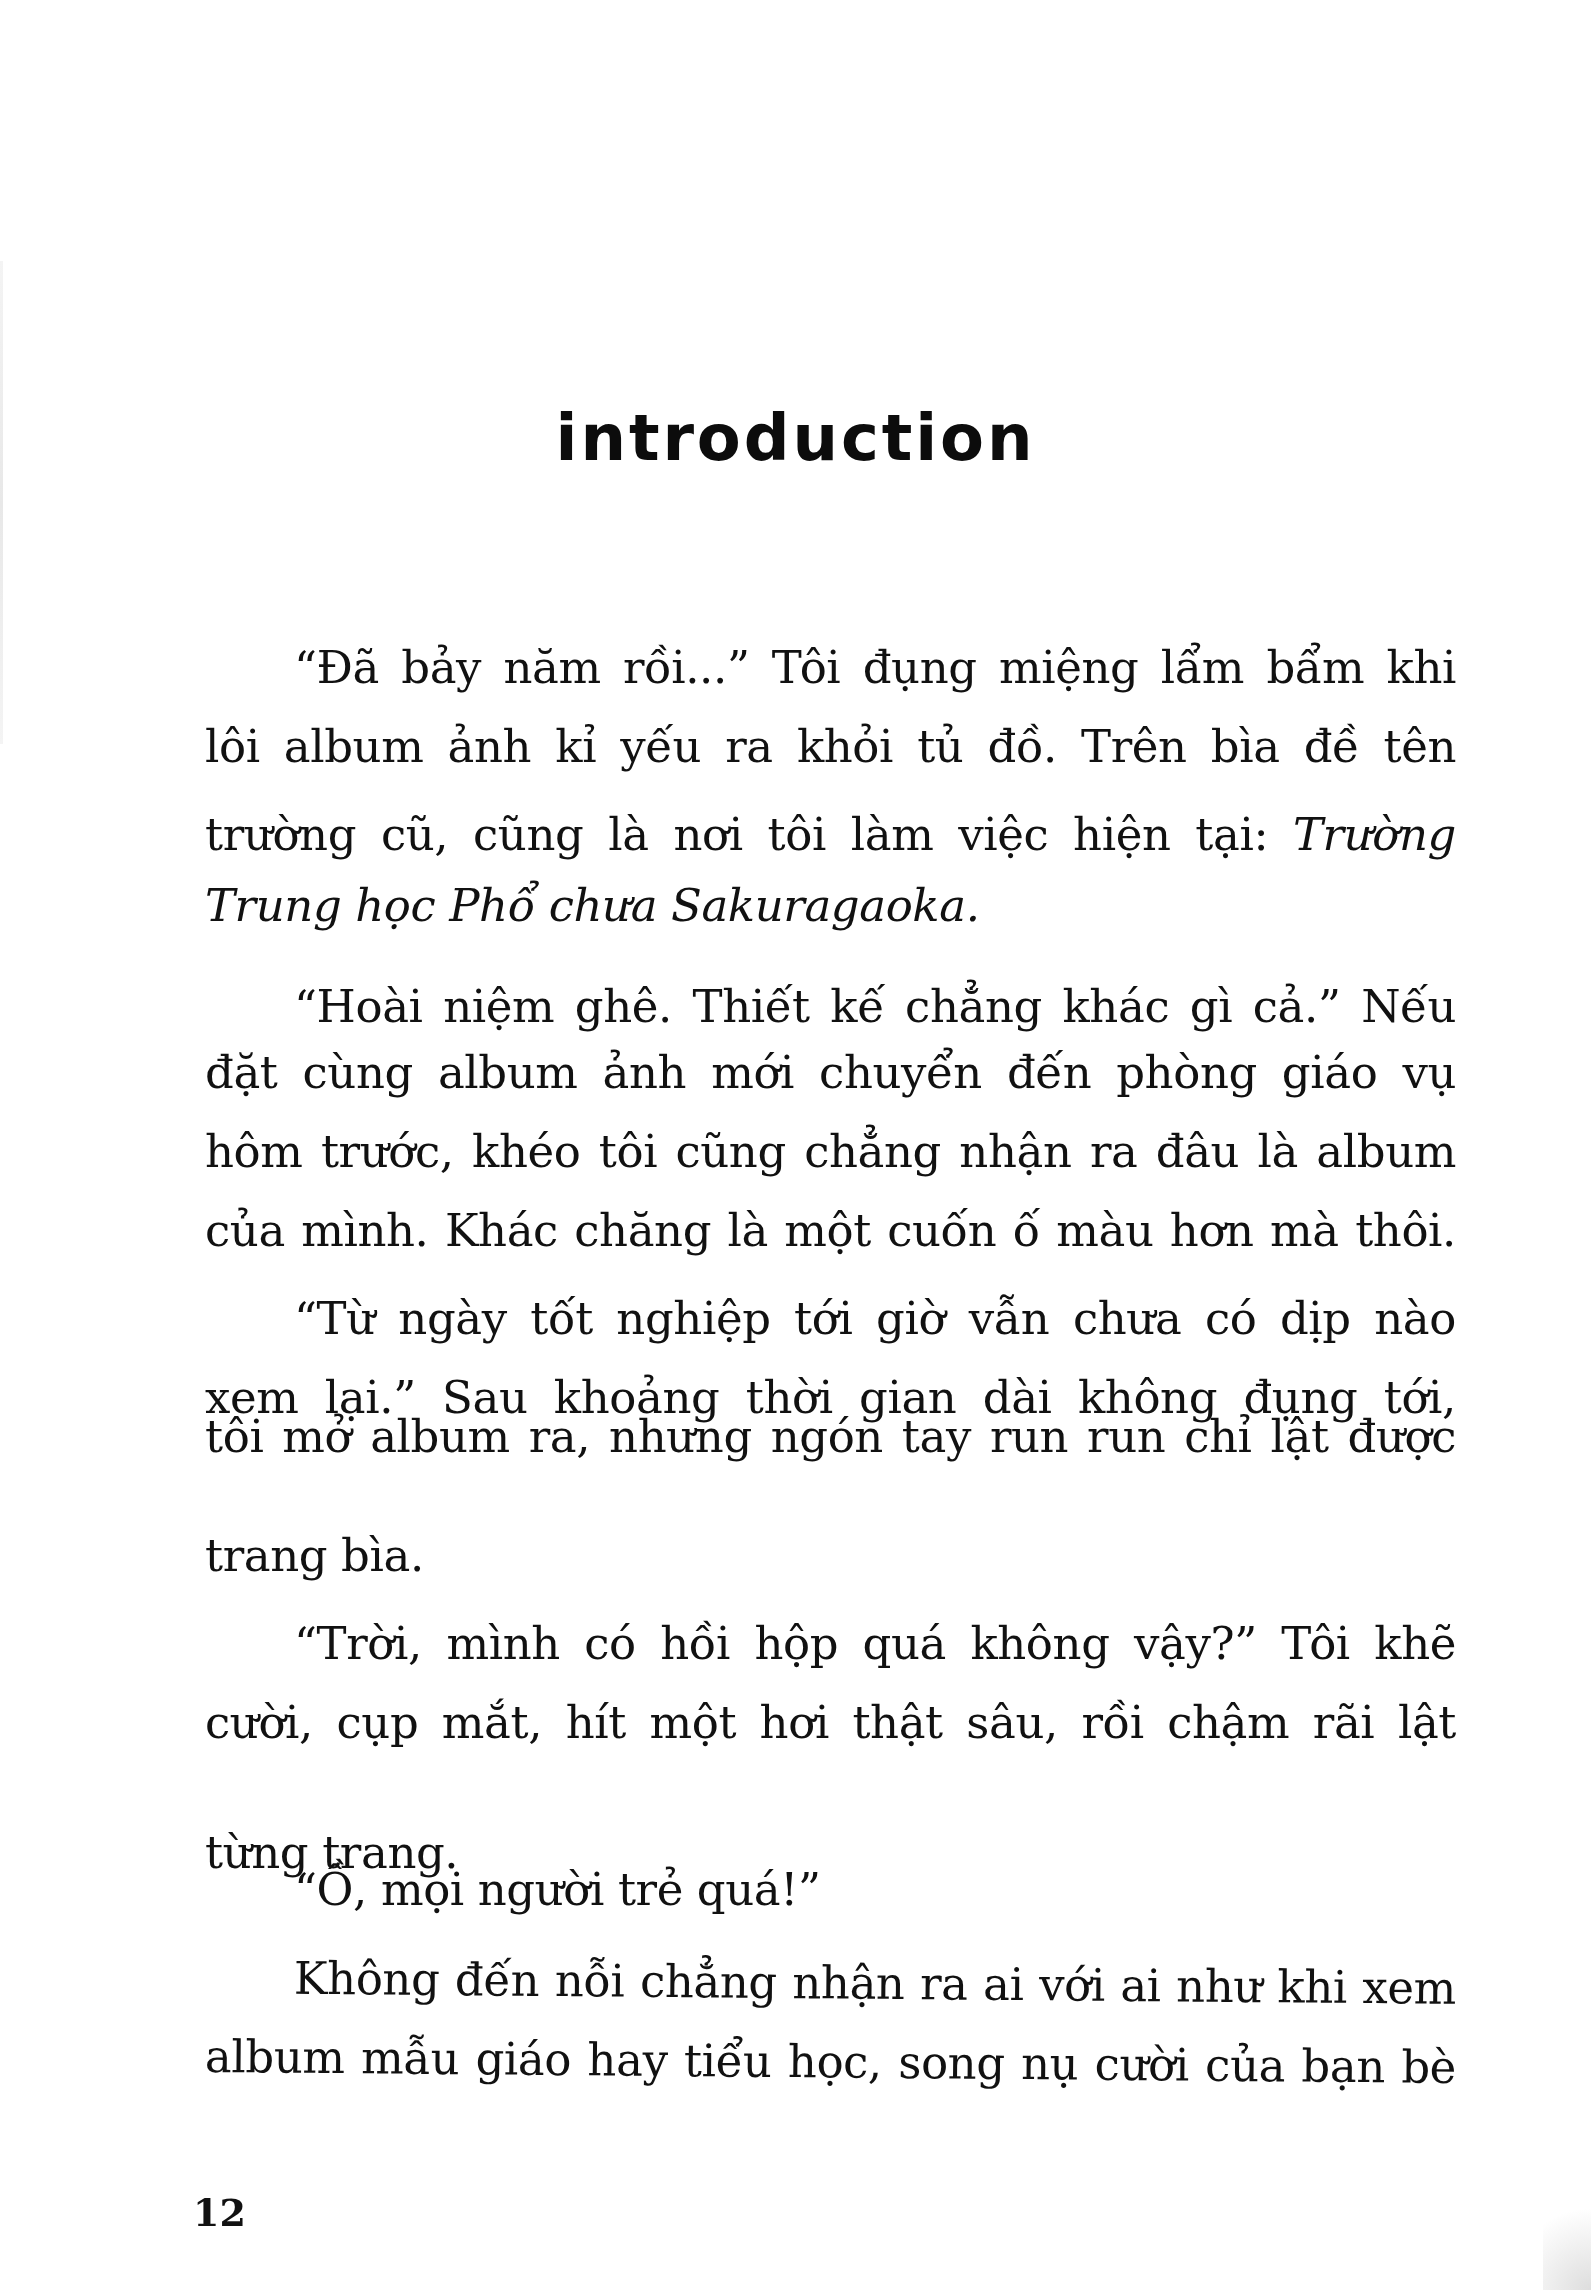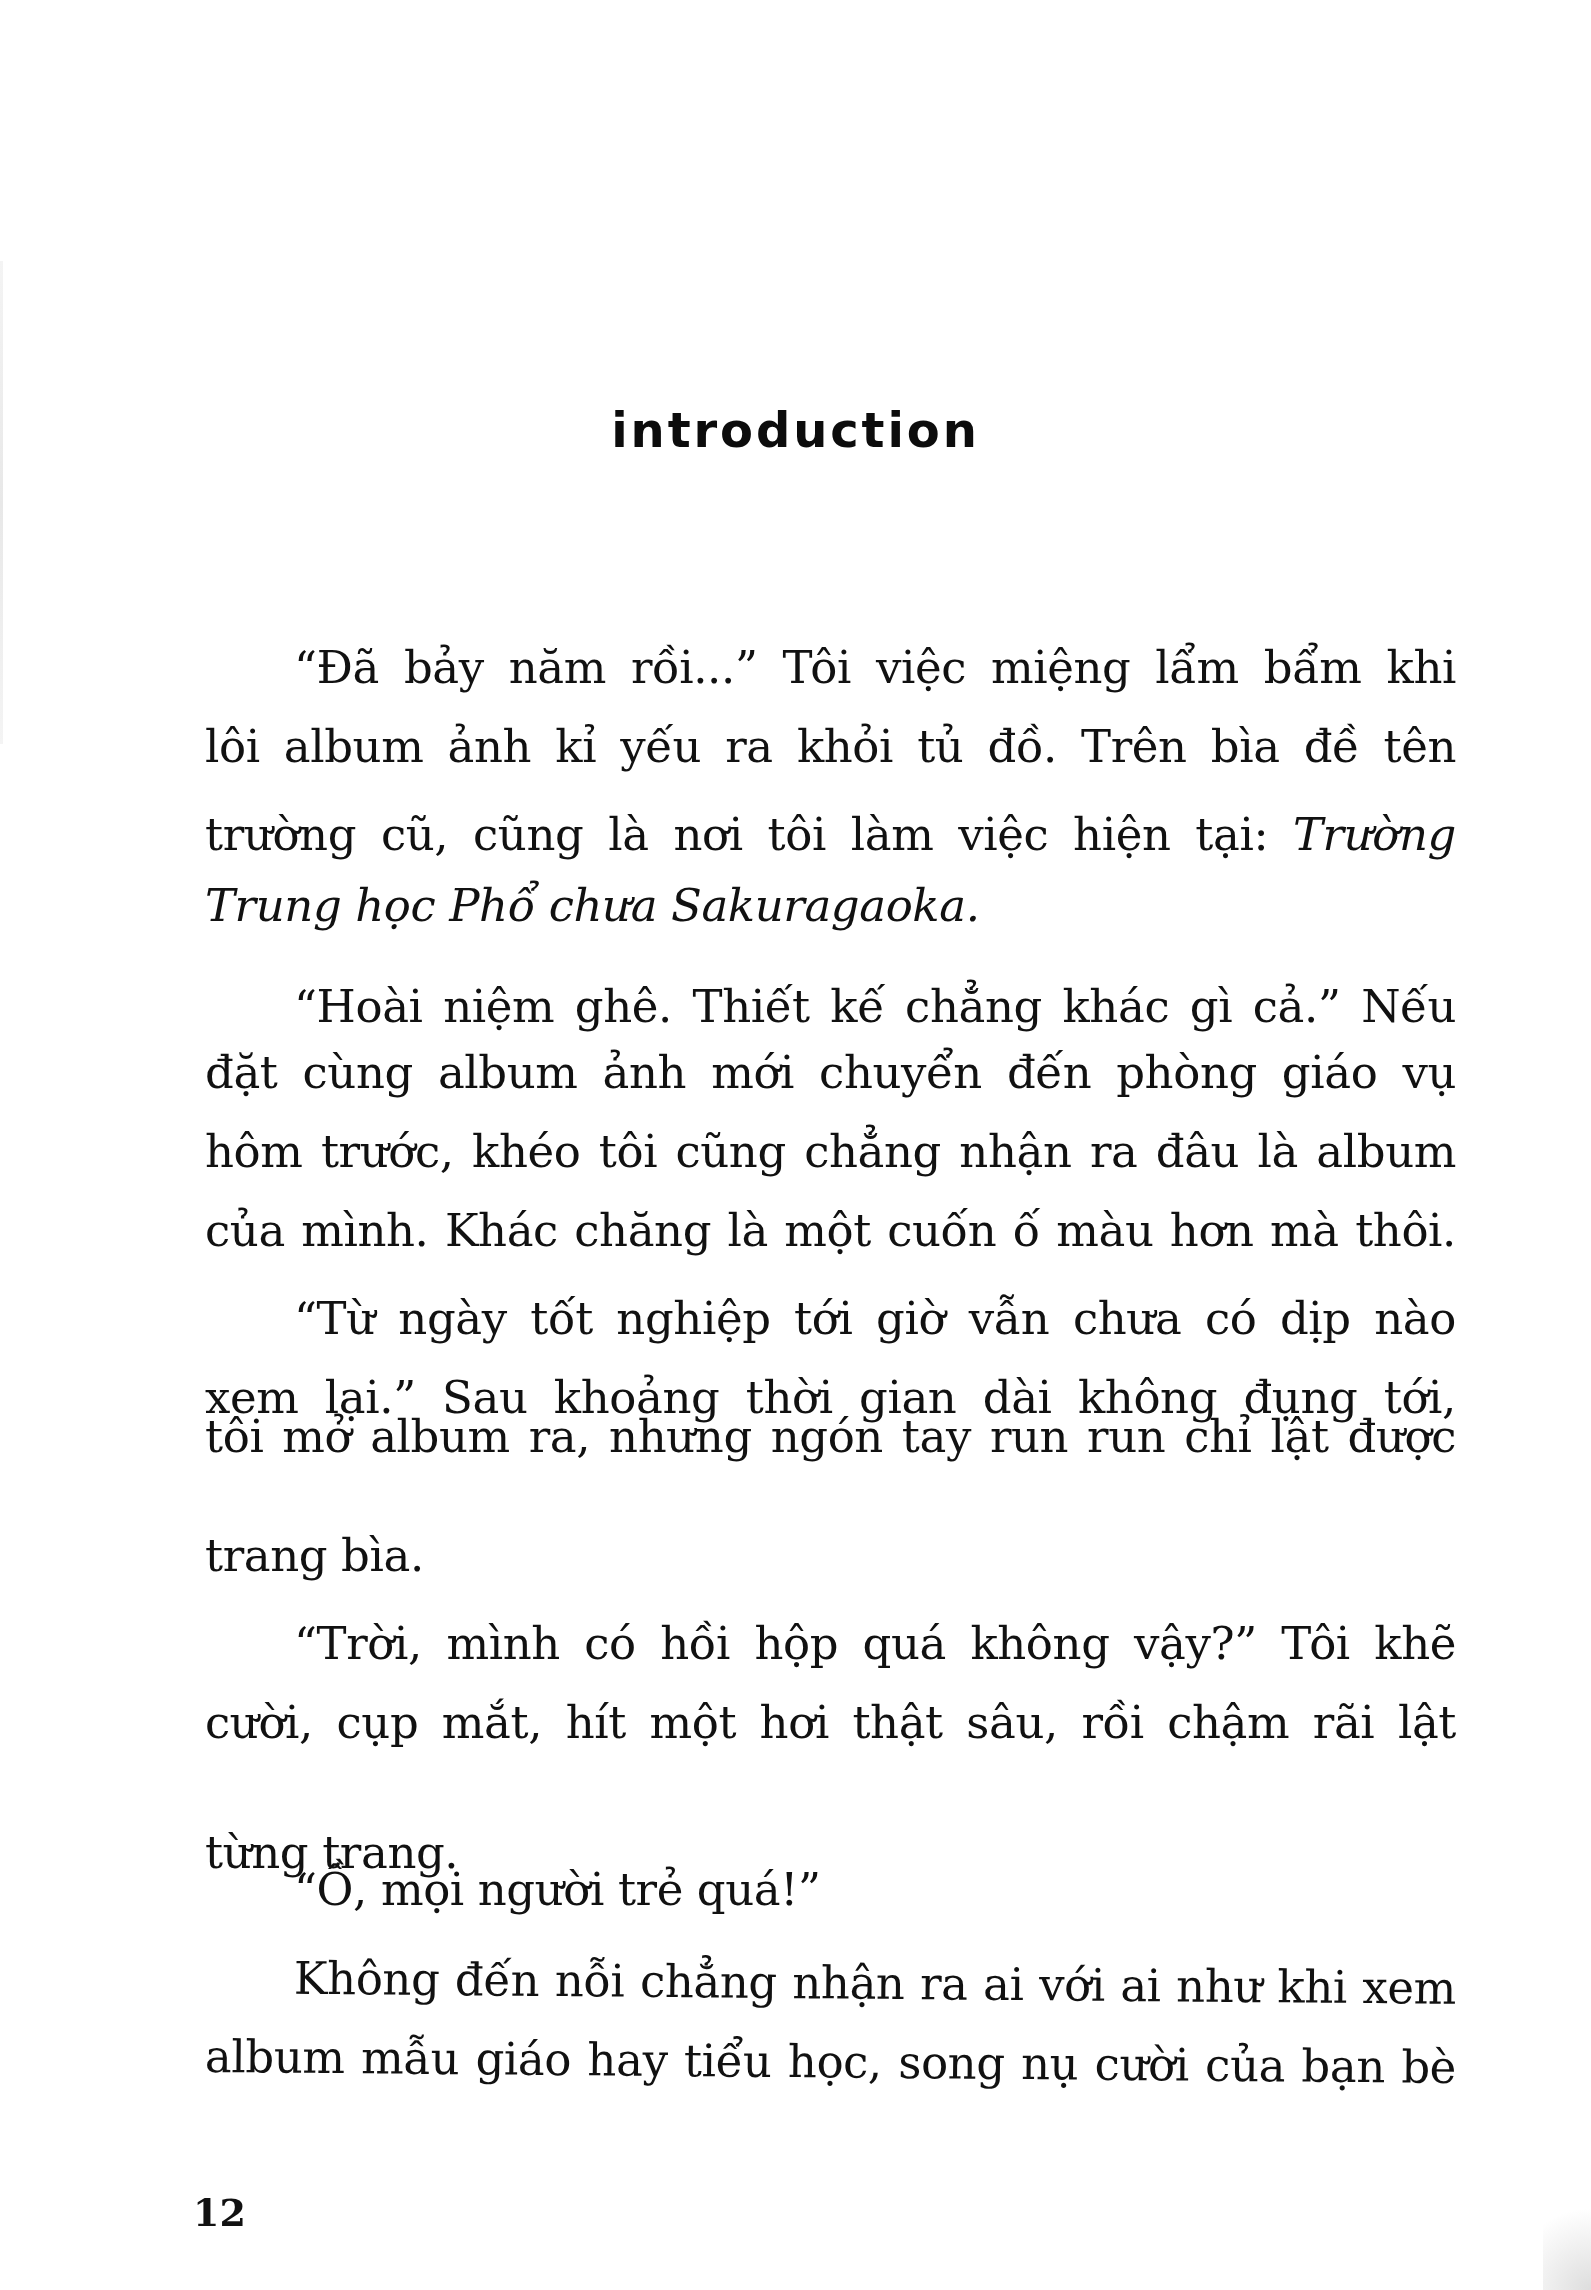--- a/index.html
+++ b/index.html
@@ -21,21 +21,21 @@
     position: absolute; right: 0; bottom: 0; width: 48px; height: 106px;
     background: radial-gradient(circle at 100% 100%, rgba(180,180,180,0.45), rgba(255,255,255,0) 70%);
   }
   .chapter-title {
     position: absolute;
     left: 0; width: 1591px;
     top: 406px;
     text-align: center;
     font-family: "DejaVu Sans", sans-serif;
     font-weight: bold;
-    font-size: 48px;
+    font-size: 64px;
     letter-spacing: 2.9px;
     color: #0c0c0c;
     line-height: 1;
   }
   .body-text {
     position: absolute;
     left: 205px;
     top: 628px;
     width: 1251px;
   }
@@ -68,21 +68,21 @@
 <body>
 
 <div class="page">
   <div class="left-edge"></div>
   <div class="corner-noise"></div>
 
   <div class="chapter-title">introduction</div>
 
   <div class="body-text">
 
-    <div class="line indent" style="top:0px">“Đã bảy năm rồi...” Tôi việc miệng lẩm bẩm khi</div>
+    <div class="line indent" style="top:0px">“Đã bảy năm rồi...” Tôi đụng miệng lẩm bẩm khi</div>
     <div class="line" style="top:79px">lôi album ảnh kỉ yếu ra khỏi tủ đồ. Trên bìa đề tên</div>
     <div class="line" style="top:167px"><span>trường cũ, cũng là nơi tôi làm việc hiện tại:</span> <em>Trường</em></div>
     <div class="line last" style="top:238px"><em>Trung học Phổ chưa Sakuragaoka.</em></div>
 
     <div class="line indent" style="top:339px">“Hoài niệm ghê. Thiết kế chẳng khác gì cả.” Nếu</div>
     <div class="line" style="top:405px">đặt cùng album ảnh mới chuyển đến phòng giáo vụ</div>
     <div class="line" style="top:484px">hôm trước, khéo tôi cũng chẳng nhận ra đâu là album</div>
     <div class="line" style="top:563px">của mình. Khác chăng là một cuốn ố màu hơn mà thôi.</div>
 
     <div class="line indent" style="top:651px">“Từ ngày tốt nghiệp tới giờ vẫn chưa có dịp nào</div>

